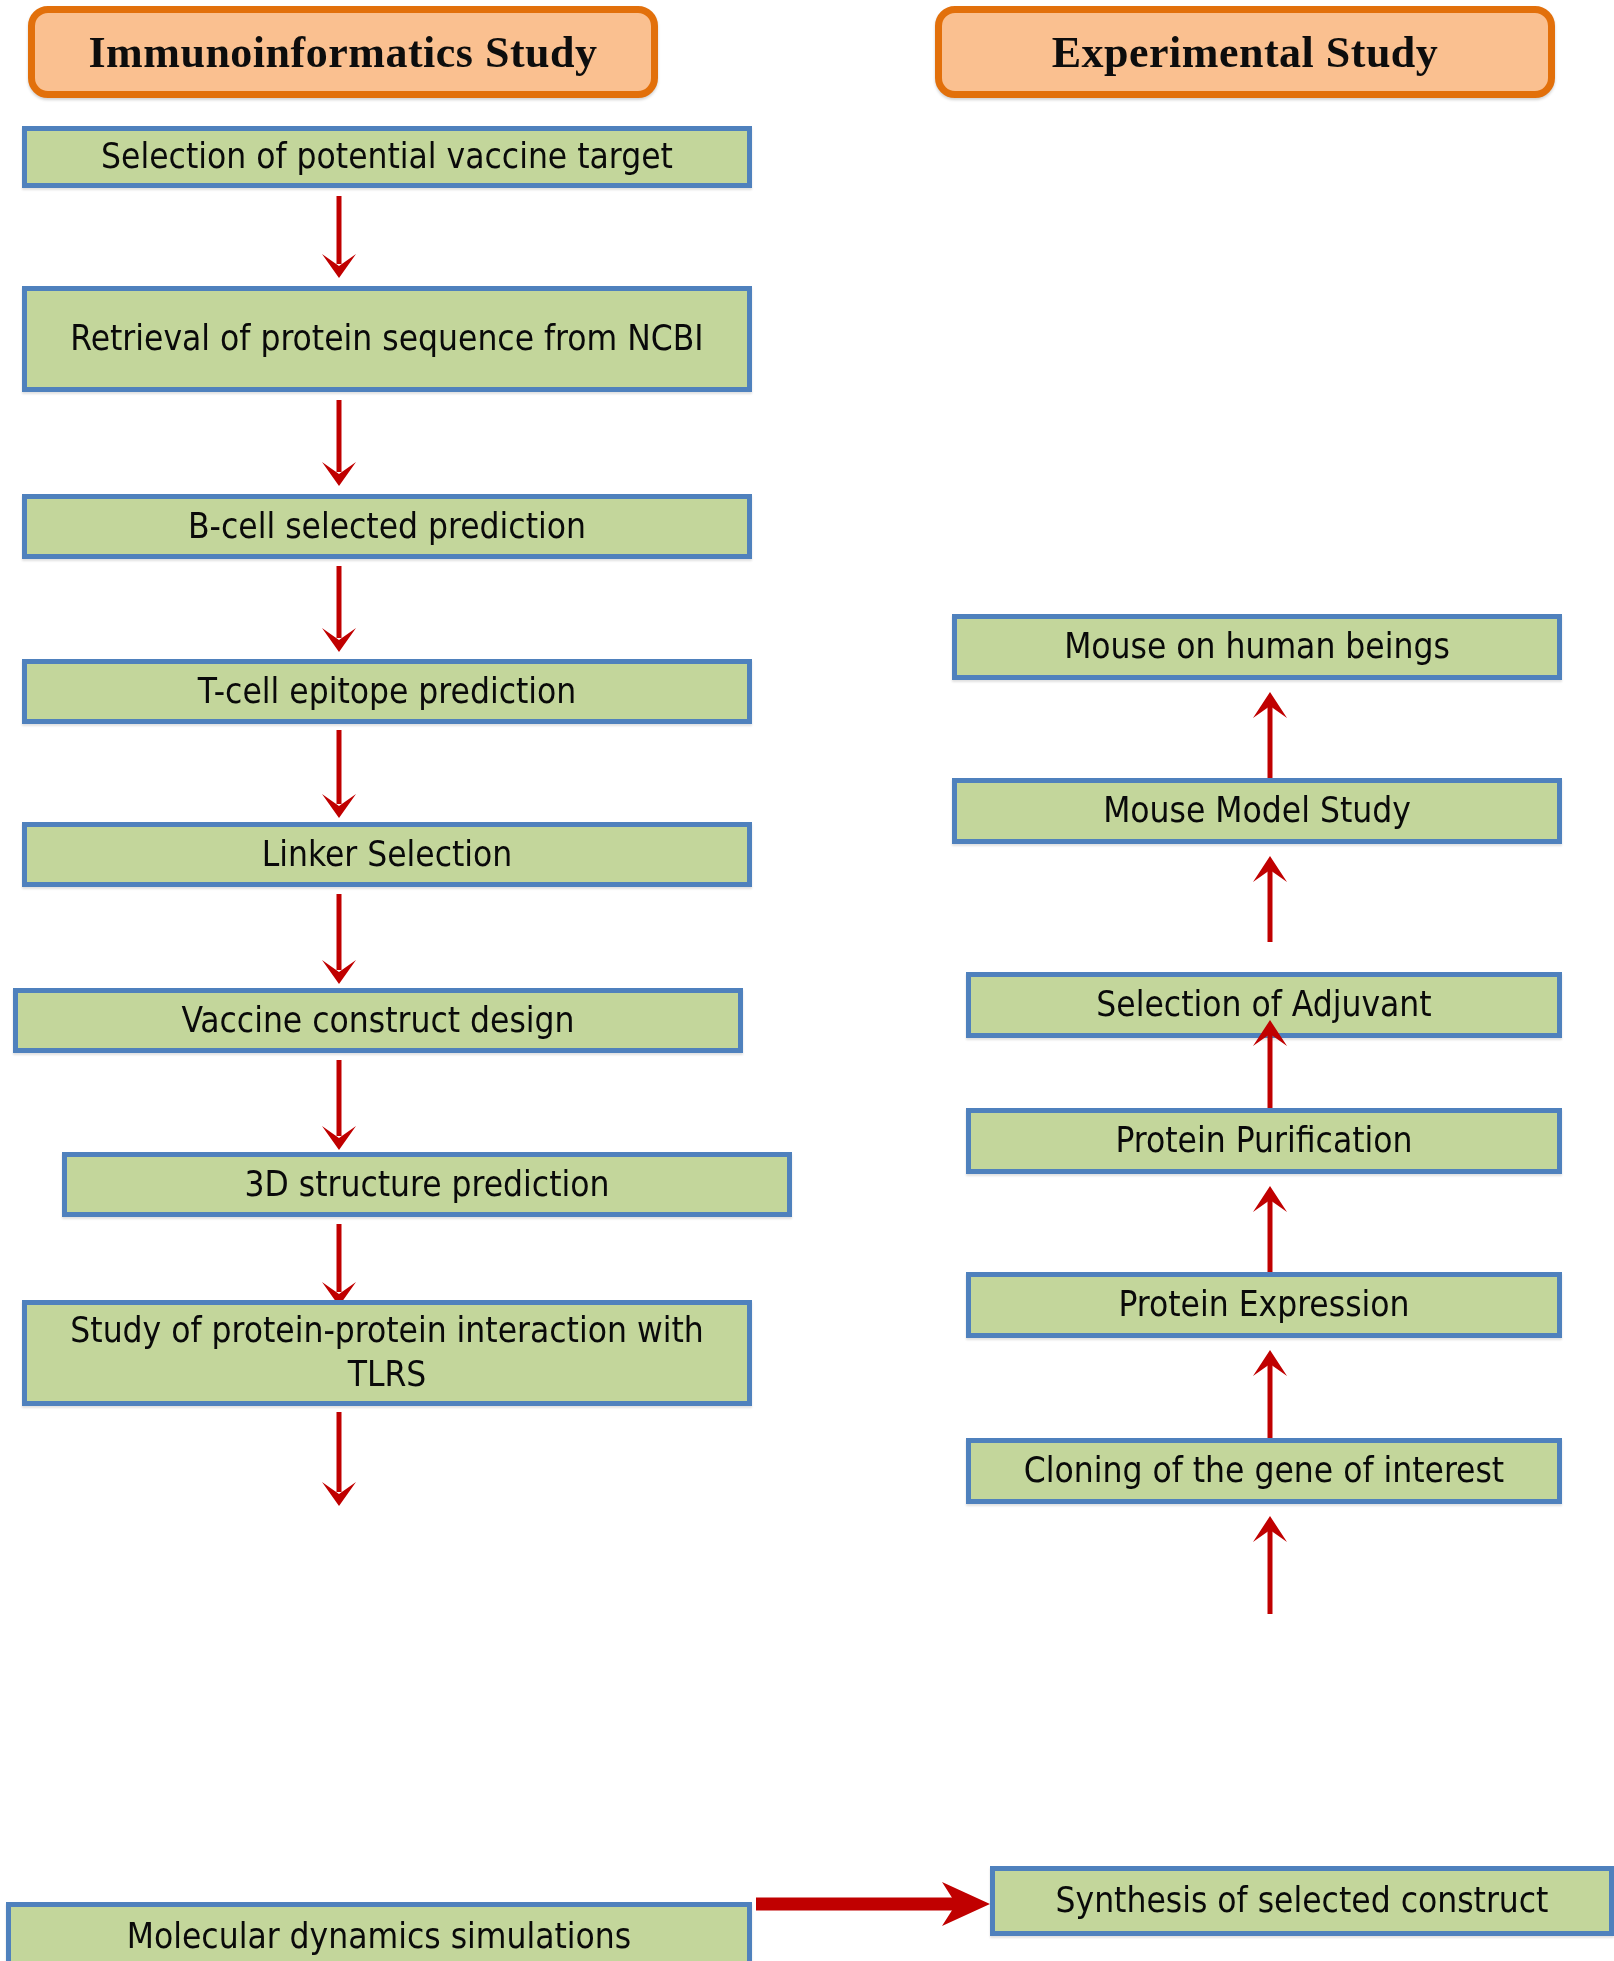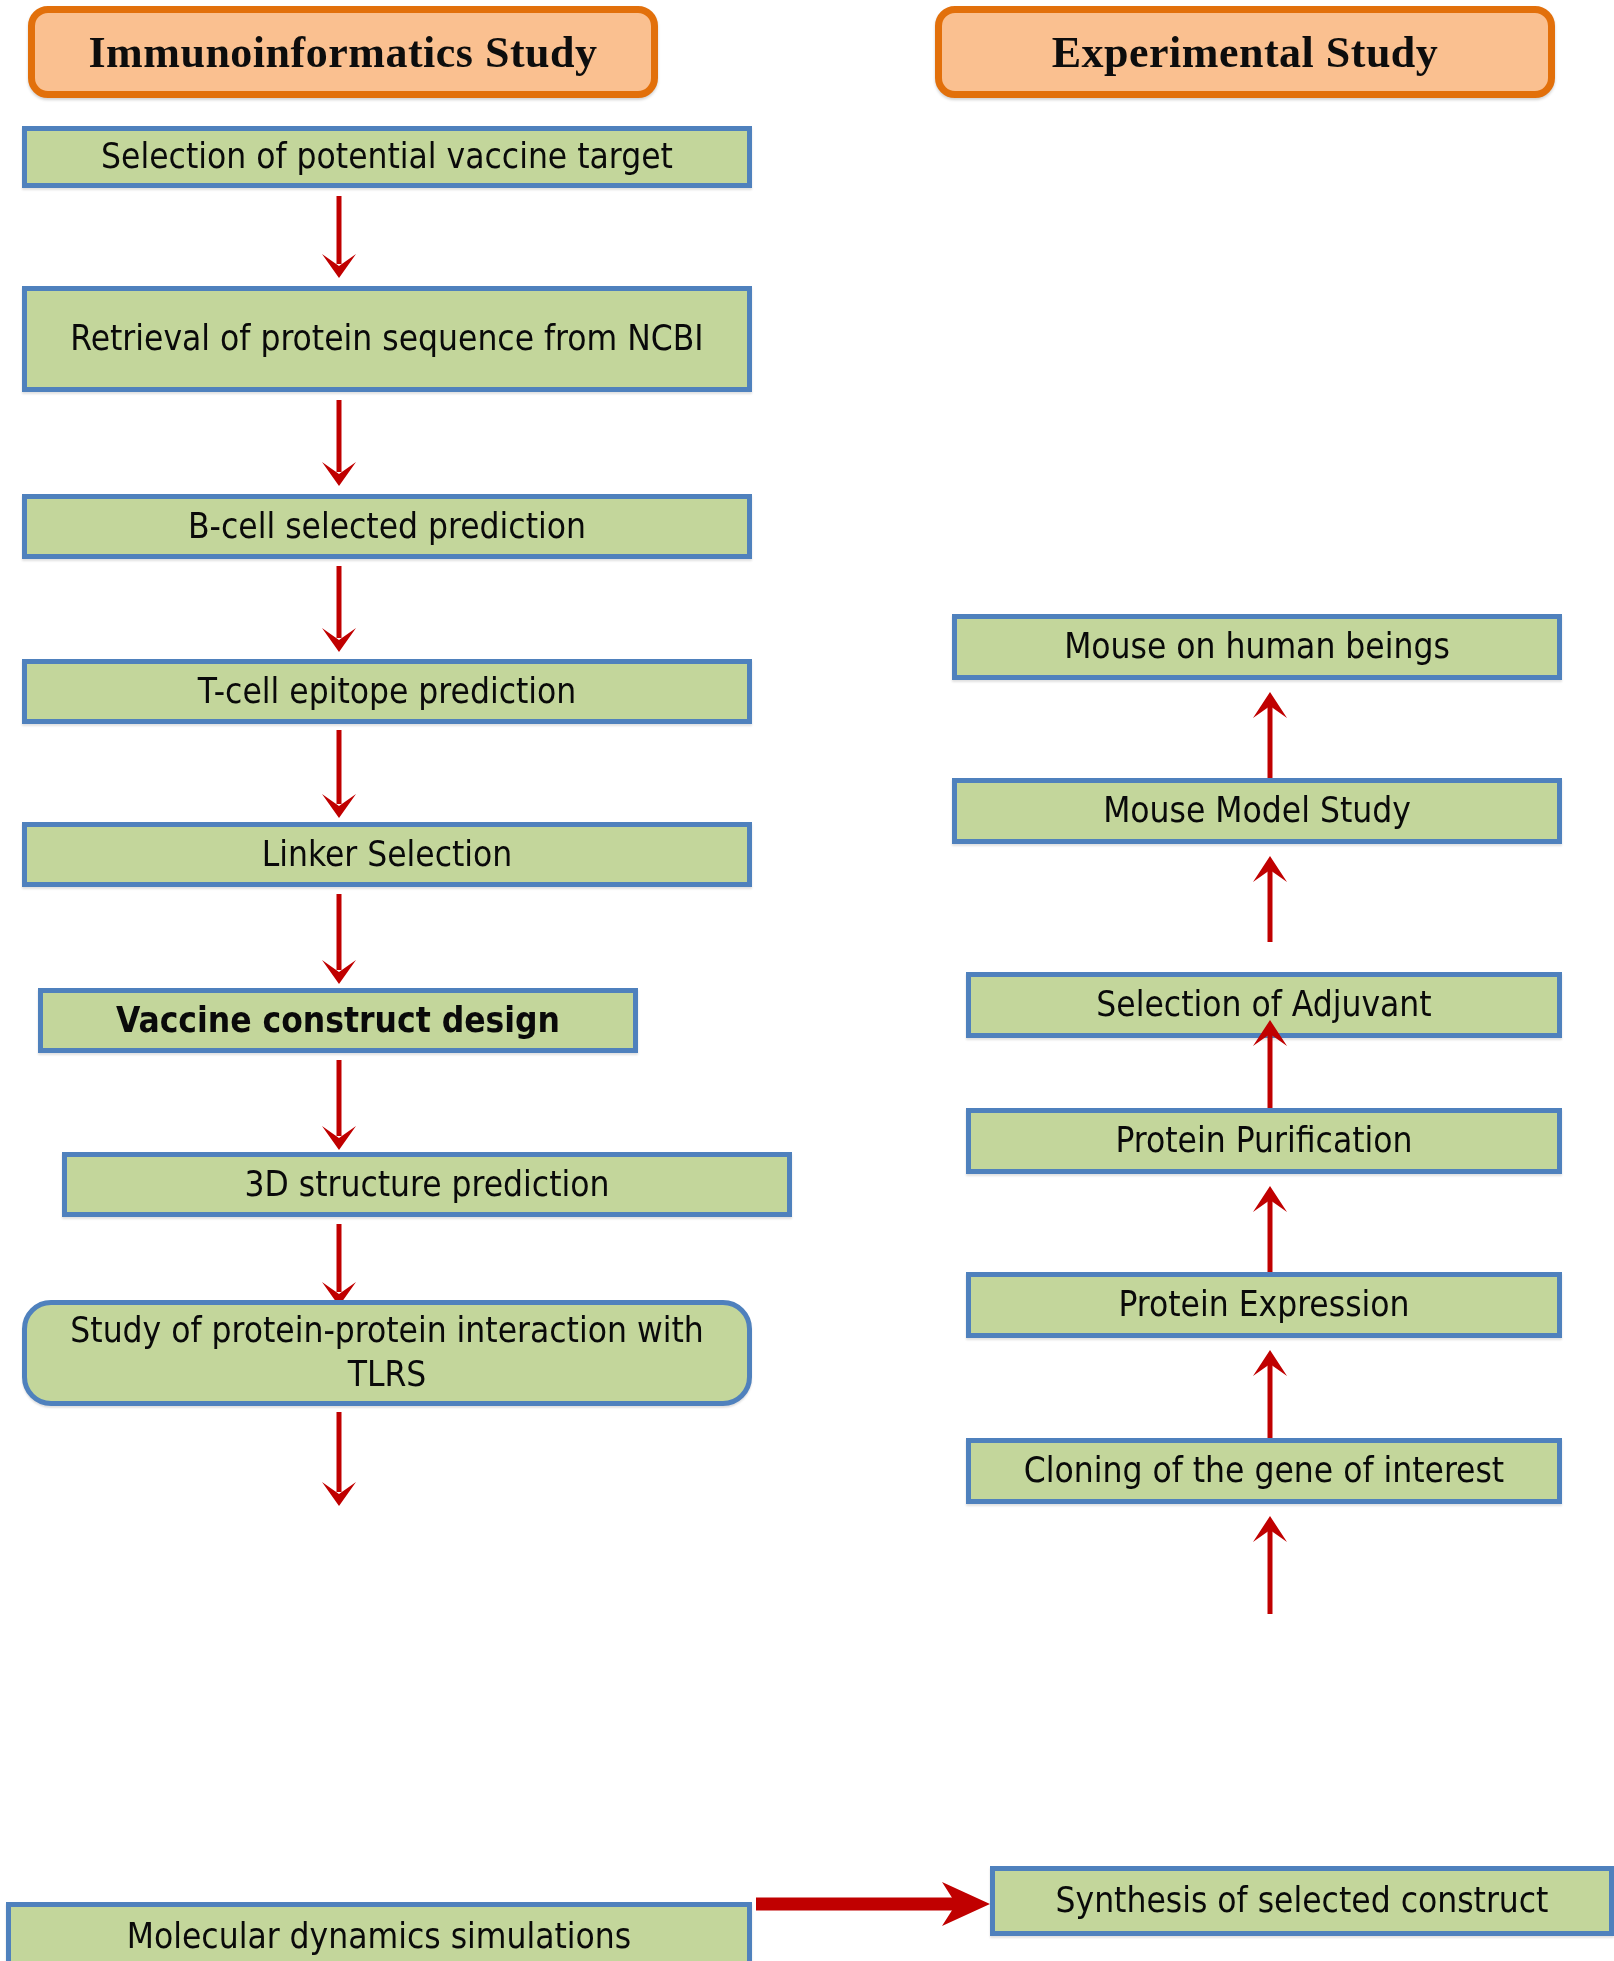--- a/index.html
+++ b/index.html
@@ -121,21 +121,21 @@
     <span class="label">Linker Selection</span>
   </div>
 
   <div class="arrow-v" style="left:316px; top:894px;">
     <svg width="46" height="92" viewBox="0 0 46 92">
       <line x1="23" y1="0" x2="23" y2="76" stroke="#C00000" stroke-width="5"></line>
       <path d="M6,66 L23,90 L40,66 L23,78 Z" fill="#C00000"></path>
     </svg>
   </div>
 
-  <div class="proc-box" style="left:38px; top:988px; width:600px; height:65px;font-weight:bold;">
+  <div class="proc-box" style="left:13px; top:988px; width:730px; height:65px;">
     <span class="label">Vaccine construct design</span>
   </div>
 
   <div class="arrow-v" style="left:316px; top:1060px;">
     <svg width="46" height="92" viewBox="0 0 46 92">
       <line x1="23" y1="0" x2="23" y2="76" stroke="#C00000" stroke-width="5"></line>
       <path d="M6,66 L23,90 L40,66 L23,78 Z" fill="#C00000"></path>
     </svg>
   </div>
 
@@ -143,21 +143,21 @@
     <span class="label">3D structure prediction</span>
   </div>
 
   <div class="arrow-v" style="left:316px; top:1224px;">
     <svg width="46" height="84" viewBox="0 0 46 84">
       <line x1="23" y1="0" x2="23" y2="68" stroke="#C00000" stroke-width="5"></line>
       <path d="M6,58 L23,82 L40,58 L23,70 Z" fill="#C00000"></path>
     </svg>
   </div>
 
-  <div class="proc-box" style="left:22px; top:1300px; width:730px; height:106px;border-radius:29px;">
+  <div class="proc-box" style="left:22px; top:1300px; width:730px; height:106px;">
     <span class="label">Study of protein-protein interaction with TLRS</span>
   </div>
 
   <div class="arrow-v" style="left:316px; top:1412px;">
     <svg width="46" height="96" viewBox="0 0 46 96">
       <line x1="23" y1="0" x2="23" y2="80" stroke="#C00000" stroke-width="5"></line>
       <path d="M6,70 L23,94 L40,70 L23,82 Z" fill="#C00000"></path>
     </svg>
   </div>
 

